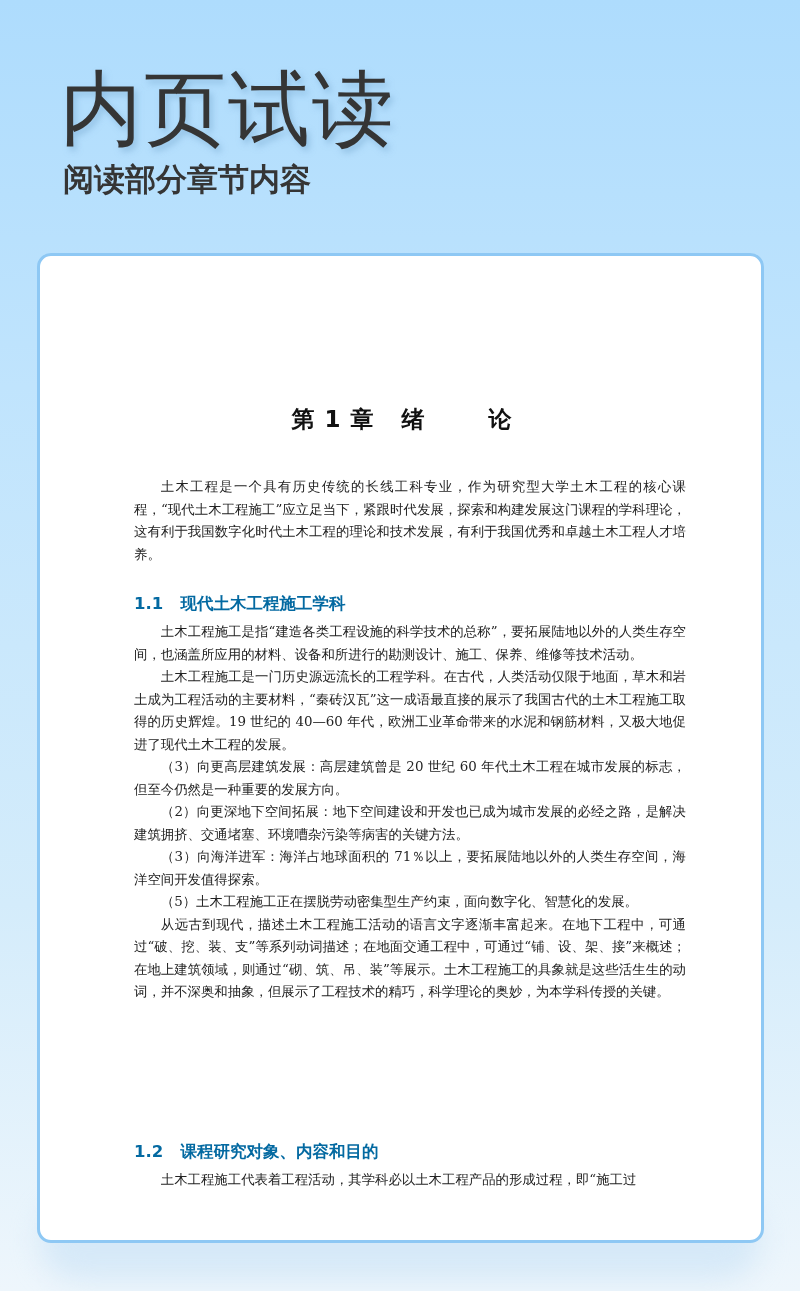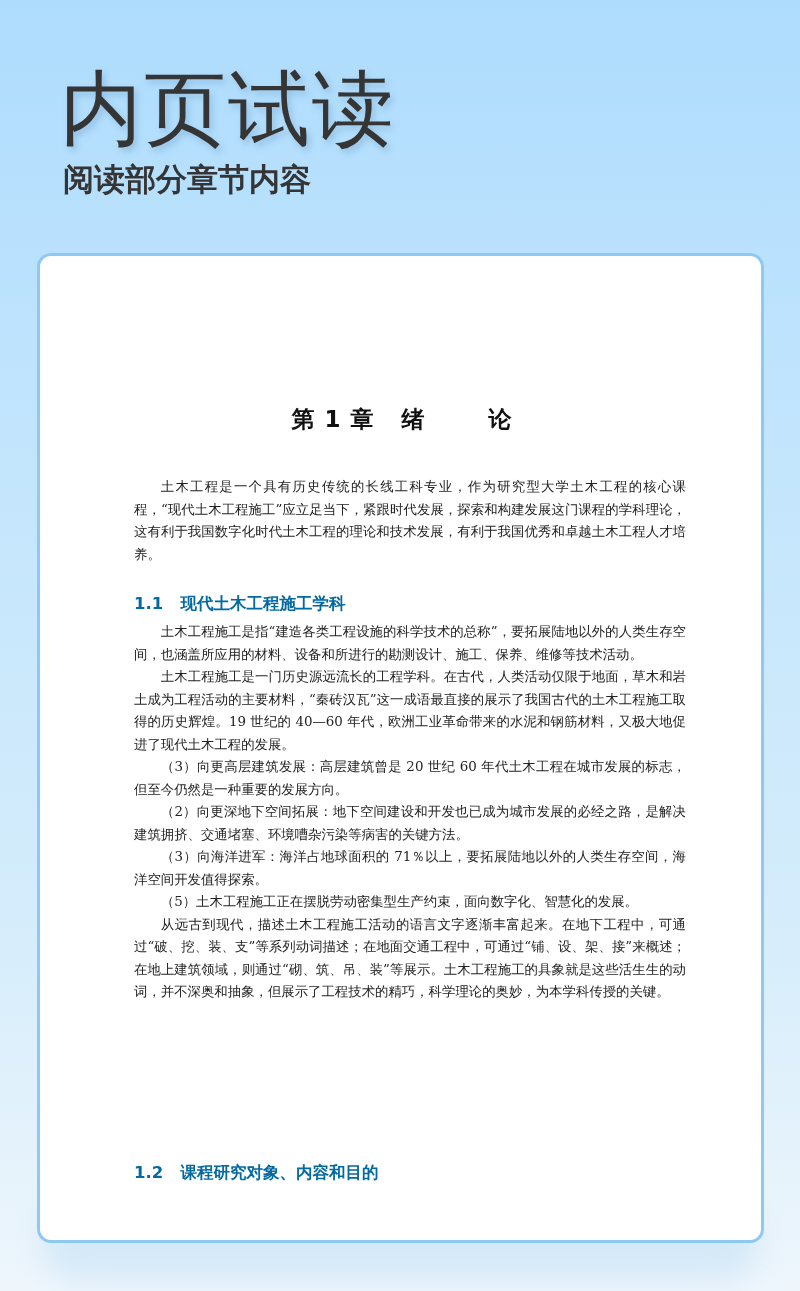--- a/index.html
+++ b/index.html
@@ -98,19 +98,20 @@
       <div style="height:5px"></div>
       <p class="para">土木工程施工是指“建造各类工程设施的科学技术的总称”，要拓展陆地以外的人类生存空间，也涵盖所应用的材料、设备和所进行的勘测设计、施工、保养、维修等技术活动。</p>
       <p class="para">土木工程施工是一门历史源远流长的工程学科。在古代，人类活动仅限于地面，草木和岩土成为工程活动的主要材料，“秦砖汉瓦”这一成语最直接的展示了我国古代的土木工程施工取得的历史辉煌。19 世纪的 40—60 年代，欧洲工业革命带来的水泥和钢筋材料，又极大地促进了现代土木工程的发展。</p>
       <p class="para">（3）向更高层建筑发展：高层建筑曾是 20 世纪 60 年代土木工程在城市发展的标志，但至今仍然是一种重要的发展方向。</p>
       <p class="para">（2）向更深地下空间拓展：地下空间建设和开发也已成为城市发展的必经之路，是解决建筑拥挤、交通堵塞、环境嘈杂污染等病害的关键方法。</p>
       <p class="para">（3）向海洋进军：海洋占地球面积的 71％以上，要拓展陆地以外的人类生存空间，海洋空间开发值得探索。</p>
       <p class="para">（5）土木工程施工正在摆脱劳动密集型生产约束，面向数字化、智慧化的发展。</p>
       <p class="para">从远古到现代，描述土木工程施工活动的语言文字逐渐丰富起来。在地下工程中，可通过“破、挖、装、支”等系列动词描述；在地面交通工程中，可通过“铺、设、架、接”来概述；在地上建筑领域，则通过“砌、筑、吊、装”等展示。土木工程施工的具象就是这些活生生的动词，并不深奥和抽象，但展示了工程技术的精巧，科学理论的奥妙，为本学科传授的关键。</p>
     </div>
 
-    <div class="block" style="top:905px;">
+    <div class="block" style="top:884px;">
       <div class="section-title"><span>1.2</span>   <span>课程研究对象、内容和目的</span></div>
       <div style="height:5px"></div>
+      <p class="para">土木工程施工代表着工程活动，其学科必以土木工程产品的形成过程，即“施工过</p>
     </div>
 
   </div>
 </div>
 
 </body></html>

